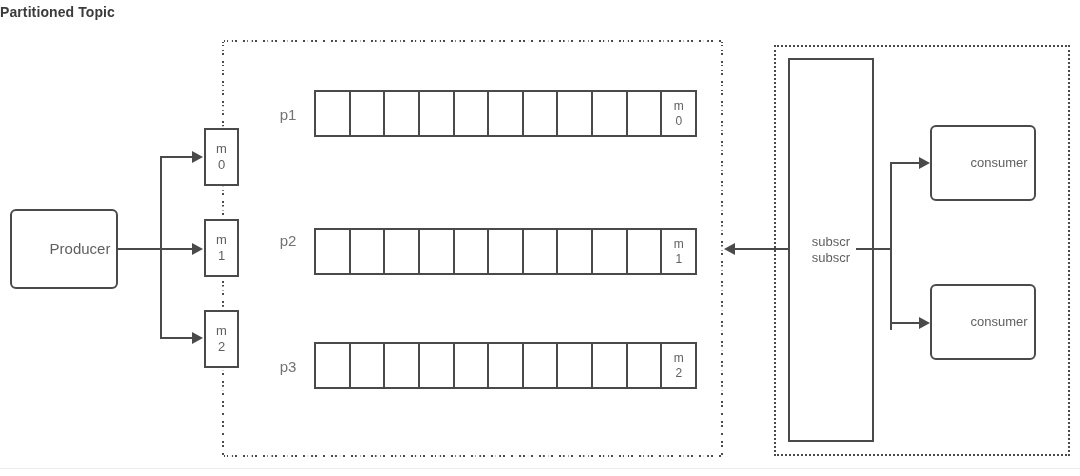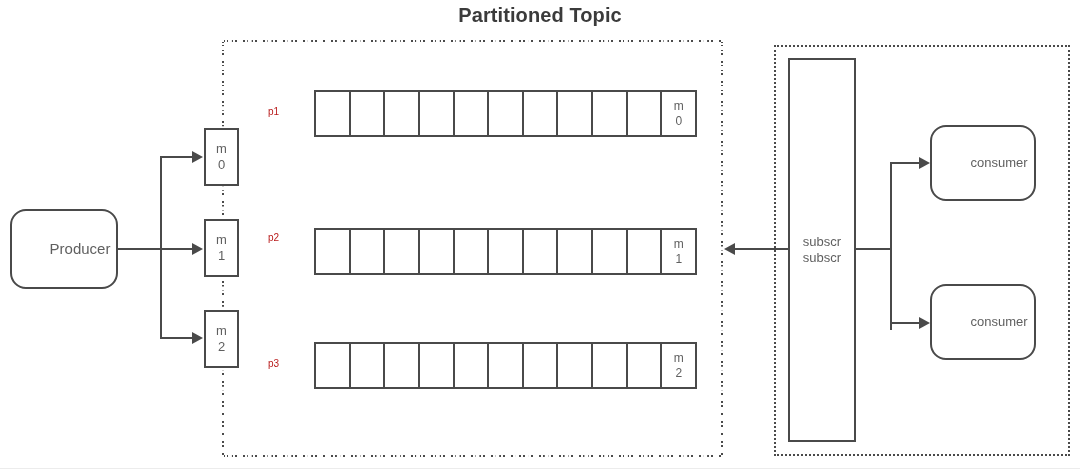--- a/index.html
+++ b/index.html
@@ -25,22 +25,21 @@
     height: 1px;
     background: #ececec;
   }
 
   
   .title {
     position: absolute;
     left: 0;
     top: 4px;
     width: 1080px;
-    text-align: center;
-    font-size: 20px;
+    font-size: 14px;
     font-weight: bold;
     color: #3b3b3b;
     letter-spacing: 0.1px;
   }
 
   
   .topic-container {
     position: absolute;
     left: 222px;
     top: 40px;
@@ -89,21 +88,21 @@
     border: 2px solid #4a4a4a;
     display: flex;
     align-items: center;
     justify-content: center;
     color: #5f5f5f;
     font-size: 13px;
     line-height: 1.25;
     text-align: center;
   }
   .rounded {
-    border-radius: 16px;
+    border-radius: 6px;
     padding-left: 32px;
   }
   .producer {
     left: 10px;
     top: 209px;
     width: 108px;
     height: 80px;
     font-size: 15px;
   }
   .consumer {
@@ -114,21 +113,21 @@
   }
   .consumer2 {
     left: 930px;
     top: 284px;
     width: 106px;
     height: 76px;
   }
   .subscription {
     left: 788px;
     top: 58px;
-    width: 68px;
+    width: 86px;
     height: 384px;
     flex-direction: column;
     justify-content: center;
   }
   .msgbox {
     left: 204px;
     width: 35px;
     height: 58px;
     flex-direction: column;
     justify-content: center;
@@ -163,23 +162,23 @@
     line-height: 1.2;
   }
   .prow .cell:last-child { border-right: none; }
   .row1 { top: 90px; }
   .row2 { top: 228px; }
   .row3 { top: 342px; }
 
   .plabel {
     position: absolute;
     width: 40px;
-    text-align: left;
-    font-size: 10px;
-    color: #b91c1c;
+    text-align: center;
+    font-size: 15px;
+    color: #737373;
   }
   .pl1 { left: 268px; top: 106px; }
   .pl2 { left: 268px; top: 232px; }
   .pl3 { left: 268px; top: 358px; }
 
   
   .ln-h, .ln-v {
     position: absolute;
     background: #4a4a4a;
   }

